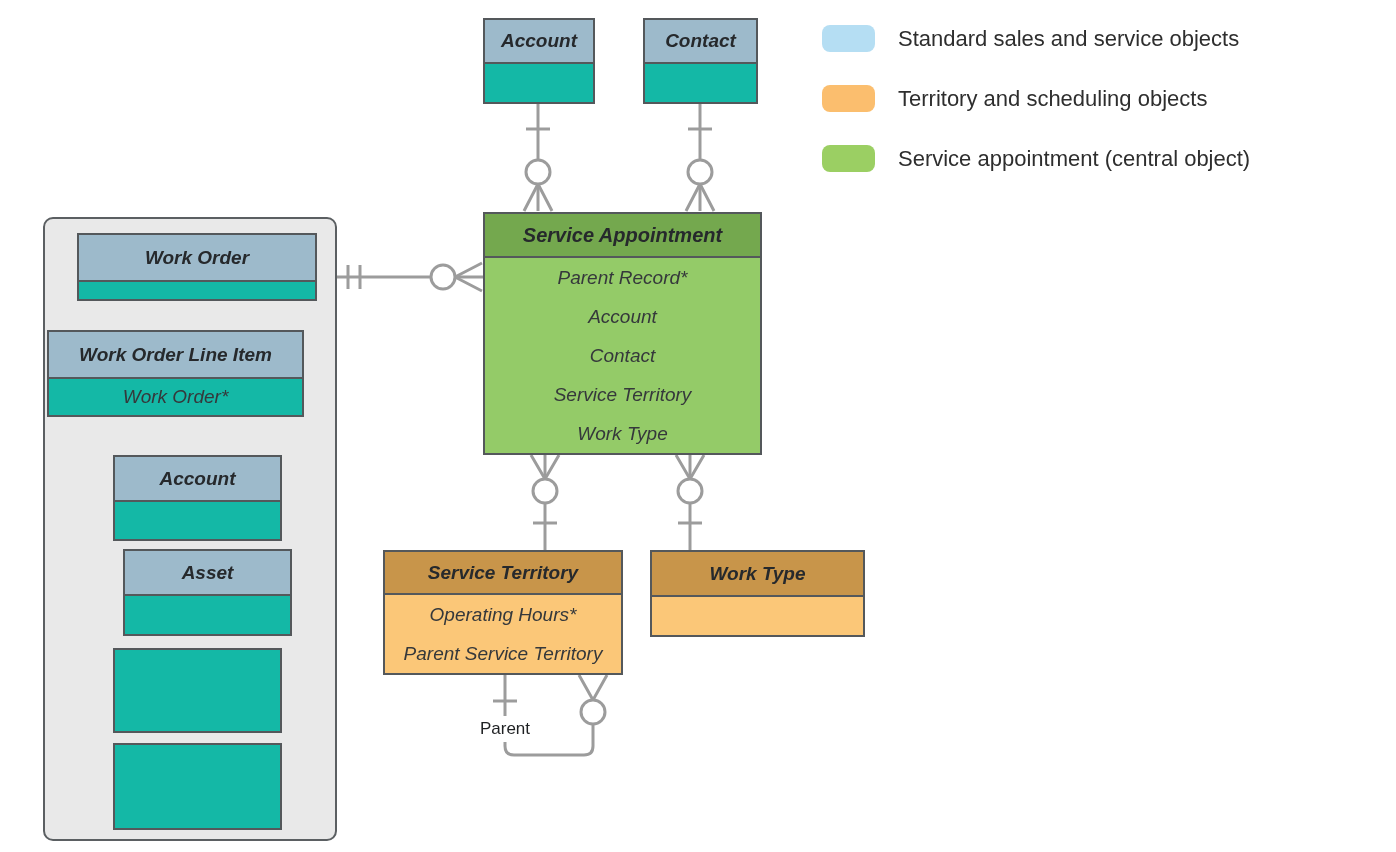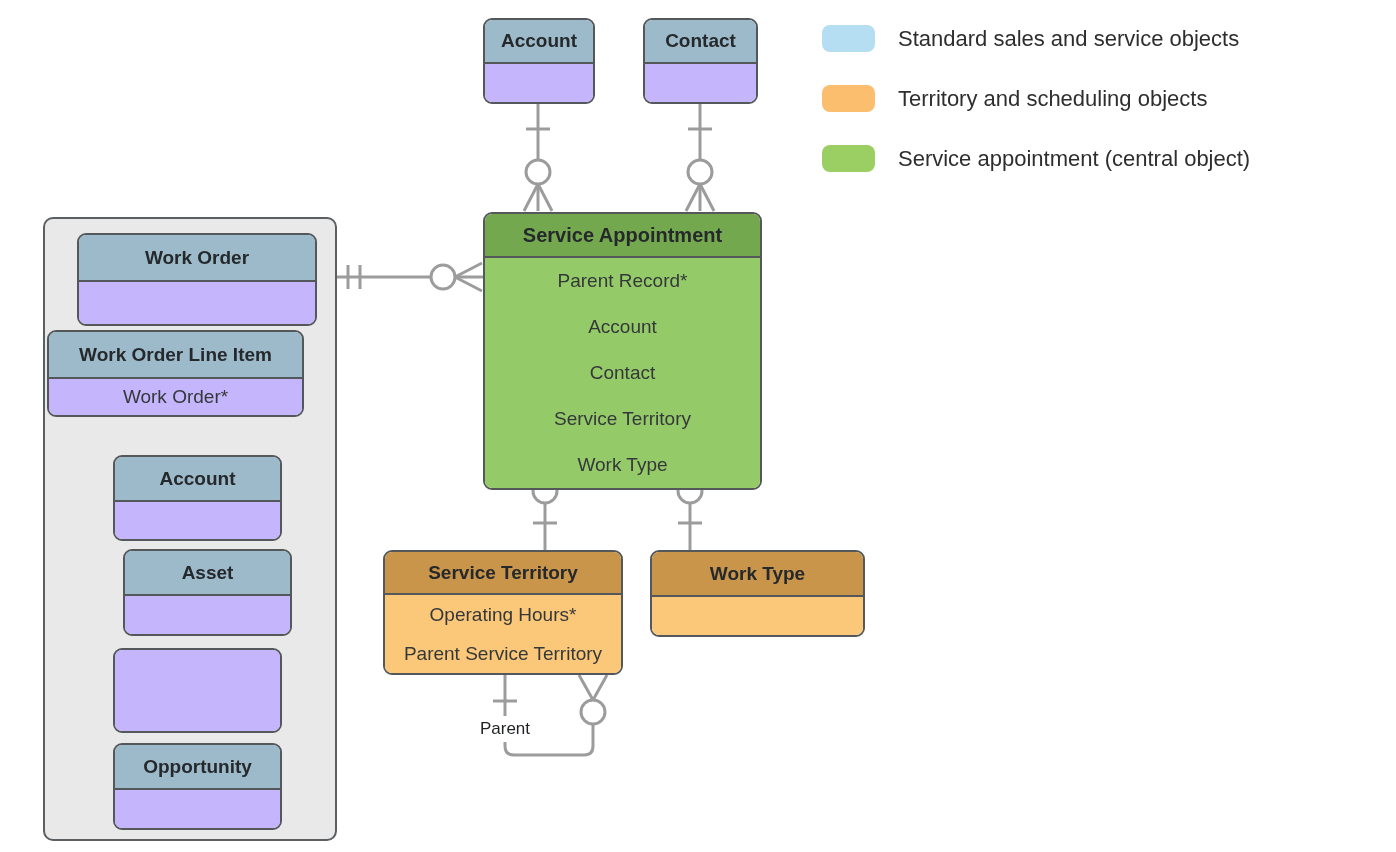--- a/index.html
+++ b/index.html
@@ -8,42 +8,43 @@
     width:1396px;height:852px;
     background:#ffffff;
     font-family:"Liberation Sans", sans-serif;
     overflow:hidden;
   }
   
   .entity{
     position:absolute;
     box-sizing:border-box;
     border:2px solid #54585B;
-    border-radius:9px;
+    border-radius:0;
     overflow:hidden;
     display:flex;
     flex-direction:column;
+    font-style:italic;
   }
   .ehead{
     flex:0 0 auto;
     display:flex;align-items:center;justify-content:center;
     font-weight:bold;
     font-size:19px;
     color:#26292C;
     border-bottom:2px solid #54585B;
     box-sizing:border-box;
   }
   .erow{
     flex:1 1 0;
     display:flex;align-items:center;justify-content:center;
     font-size:19px;
     color:#35383B;
   }
   .blue  .ehead{background:#9DBACB;}
-  .blue  .erow{background:#c4b5fd;}
+  .blue  .erow{background:#14b8a6;}
   .green .ehead{background:#74A84E;}
   .green .erow{background:#94CB68;}
   .orange .ehead{background:#C8954A;}
   .orange .erow{background:#FBC778;}
   .sa .ehead{font-size:20px;}
   
   .group{
     position:absolute;
     left:43px;top:217px;width:294px;height:624px;
     box-sizing:border-box;
@@ -143,32 +144,32 @@
     <div class="erow"></div>
   </div>
 
   <div class="entity blue" style="left:643px;top:18px;width:115px;height:86px">
     <div class="ehead" style="height:44px">
       <span>Contact</span>
     </div>
     <div class="erow"></div>
   </div>
 
-  <div class="entity green sa" style="left:483px;top:212px;width:279px;height:278px">
+  <div class="entity green sa" style="left:483px;top:212px;width:279px;height:243px">
     <div class="ehead" style="height:44px">
       <span>Service Appointment</span>
     </div>
     <div class="erow">Parent Record*</div>
     <div class="erow">Account</div>
     <div class="erow">Contact</div>
     <div class="erow">Service Territory</div>
     <div class="erow">Work Type</div>
   </div>
 
-  <div class="entity blue" style="left:77px;top:233px;width:240px;height:93px">
+  <div class="entity blue" style="left:77px;top:233px;width:240px;height:68px">
     <div class="ehead" style="height:47px">
       <span>Work Order</span>
     </div>
     <div class="erow"></div>
   </div>
 
   <div class="entity blue" style="left:47px;top:330px;width:257px;height:87px">
     <div class="ehead" style="height:47px">
       <span>Work Order Line Item</span>
     </div>
@@ -187,23 +188,20 @@
       <span>Asset</span>
     </div>
     <div class="erow"></div>
   </div>
 
   <div class="entity blue" style="left:113px;top:648px;width:169px;height:85px">
     <div class="erow"></div>
   </div>
 
   <div class="entity blue" style="left:113px;top:743px;width:169px;height:87px">
-    <div class="ehead" style="height:45px">
-      <span>Opportunity</span>
-    </div>
     <div class="erow"></div>
   </div>
 
   <div class="entity orange" style="left:383px;top:550px;width:240px;height:125px">
     <div class="ehead" style="height:43px">
       <span>Service Territory</span>
     </div>
     <div class="erow">Operating Hours*</div>
     <div class="erow">Parent Service Territory</div>
   </div>

